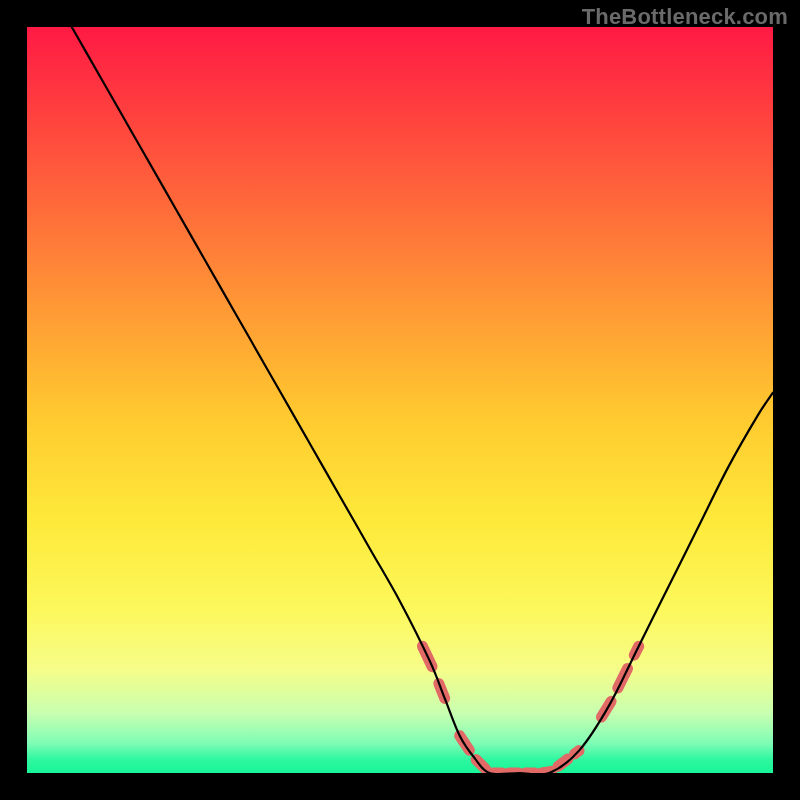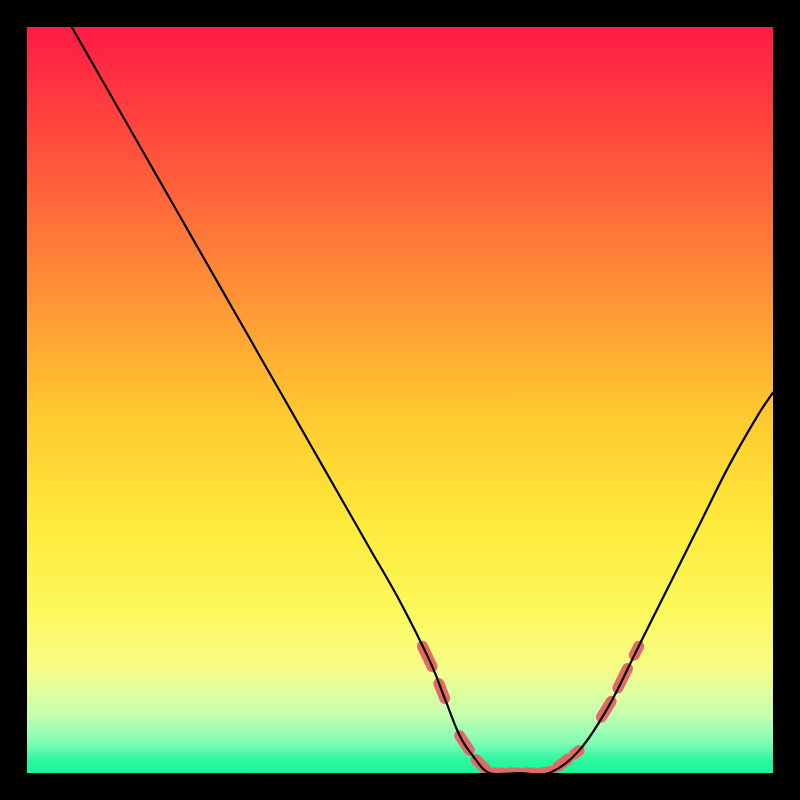--- a/index.html
+++ b/index.html
@@ -75,13 +75,14 @@
           <line x1="514.74" y1="746.00" x2="524.44" y2="744.32" stroke="#e16a67" stroke-width="11" stroke-linecap="round"></line>
           <line x1="531.15" y1="739.29" x2="540.85" y2="732.01" stroke="#e16a67" stroke-width="11" stroke-linecap="round"></line>
           <line x1="547.56" y1="726.98" x2="552.04" y2="723.62" stroke="#e16a67" stroke-width="11" stroke-linecap="round"></line>
           <line x1="574.42" y1="690.05" x2="584.12" y2="674.38" stroke="#e16a67" stroke-width="11" stroke-linecap="round"></line>
           <line x1="590.83" y1="660.96" x2="600.53" y2="641.56" stroke="#e16a67" stroke-width="11" stroke-linecap="round"></line>
           <line x1="607.24" y1="628.13" x2="611.72" y2="619.18" stroke="#e16a67" stroke-width="11" stroke-linecap="round"></line>
         </g>
       <path fill="none" stroke="#000000" stroke-width="2.2" stroke-linecap="round" stroke-linejoin="round" d="M 44.76 0.00 C 49.73 8.70, 64.65 34.81, 74.60 52.22 C 84.55 69.63, 94.49 87.03, 104.44 104.44 C 114.39 121.85, 124.33 139.25, 134.28 156.66 C 144.23 174.07, 154.17 191.47, 164.12 208.88 C 174.07 226.29, 184.01 243.69, 193.96 261.10 C 203.91 278.51, 213.85 295.91, 223.80 313.32 C 233.75 330.73, 243.69 348.13, 253.64 365.54 C 263.59 382.95, 273.53 400.35, 283.48 417.76 C 293.43 435.17, 303.37 452.57, 313.32 469.98 C 323.27 487.39, 333.21 504.79, 343.16 522.20 C 353.11 539.61, 363.05 555.77, 373.00 574.42 C 382.95 593.07, 395.38 617.94, 402.84 634.10 C 410.30 650.26, 412.79 658.97, 417.76 671.40 C 422.73 683.83, 427.71 698.75, 432.68 708.70 C 437.65 718.65, 442.63 724.86, 447.60 731.08 C 452.57 737.30, 455.06 743.51, 462.52 746.00 C 469.98 748.49, 482.41 746.00, 492.36 746.00 C 502.31 746.00, 512.25 749.73, 522.20 746.00 C 532.15 742.27, 542.09 734.81, 552.04 723.62 C 561.99 712.43, 571.93 696.27, 581.88 678.86 C 591.83 661.45, 601.77 639.07, 611.72 619.18 C 621.67 599.29, 631.61 579.39, 641.56 559.50 C 651.51 539.61, 661.45 519.71, 671.40 499.82 C 681.35 479.93, 691.29 458.79, 701.24 440.14 C 711.19 421.49, 723.62 400.35, 731.08 387.92 C 738.54 375.49, 743.51 369.27, 746.00 365.54"></path>
     </svg>
   </div>
+  <div class="watermark">TheBottleneck.com</div>
 </div>
 
 </body></html>

